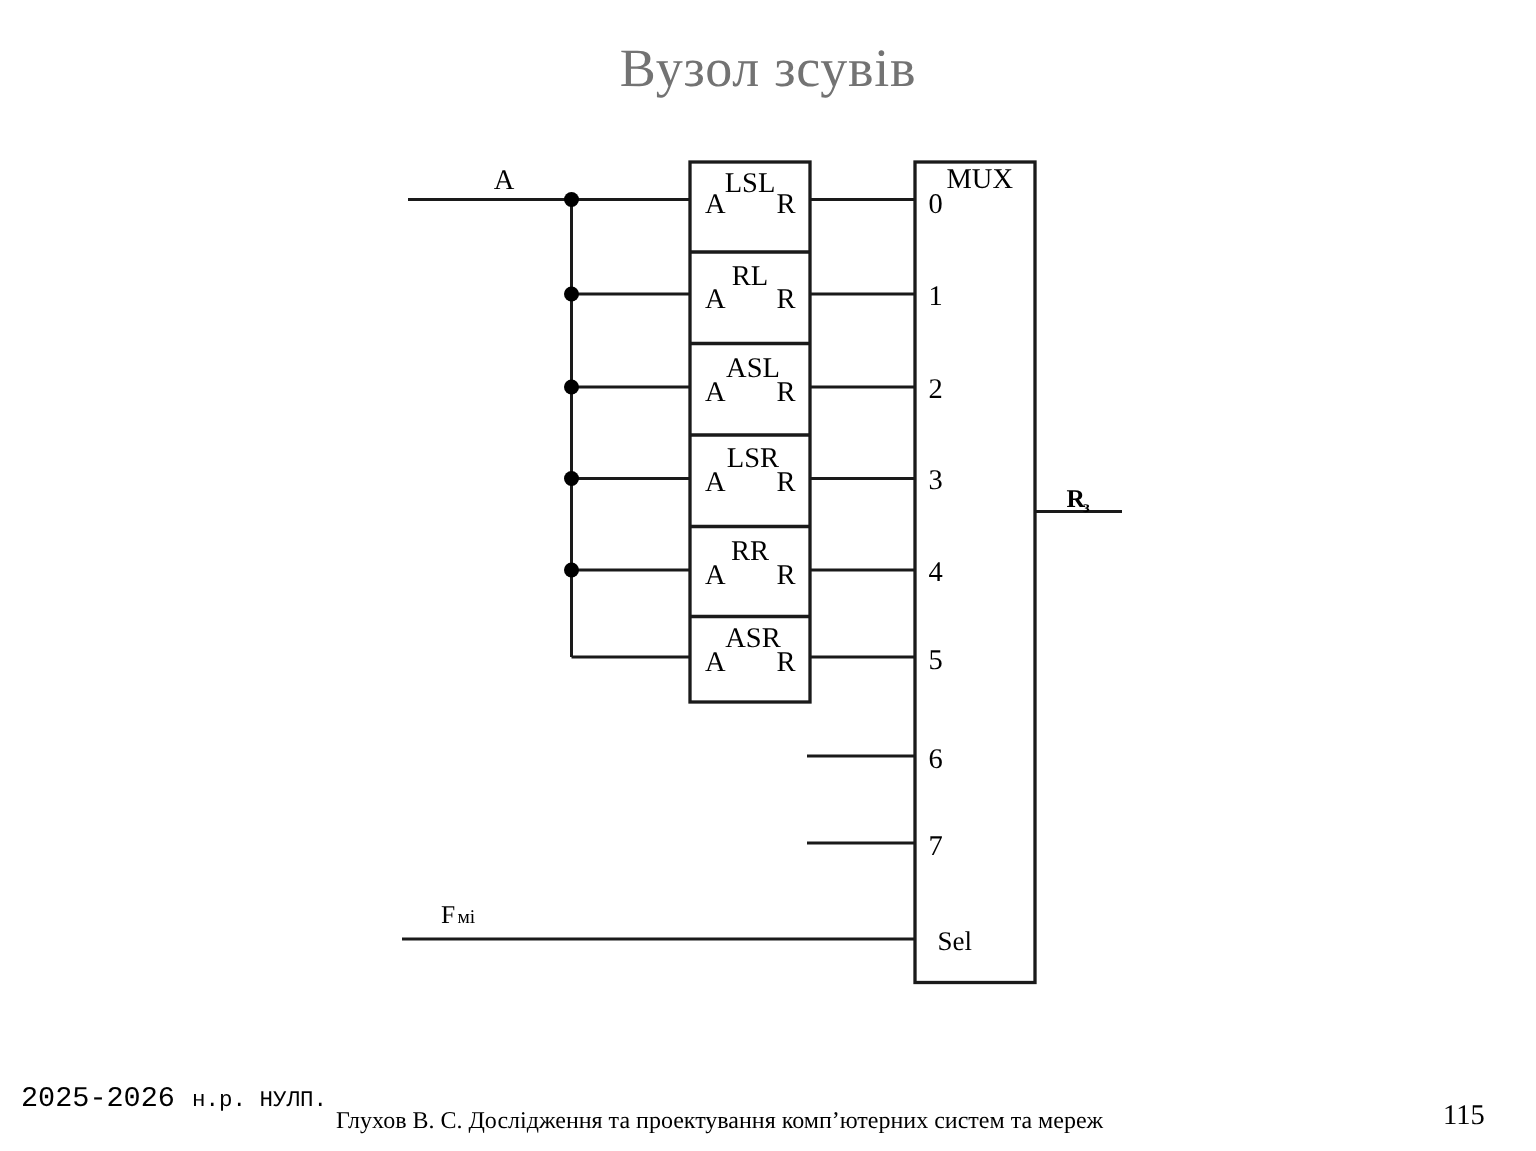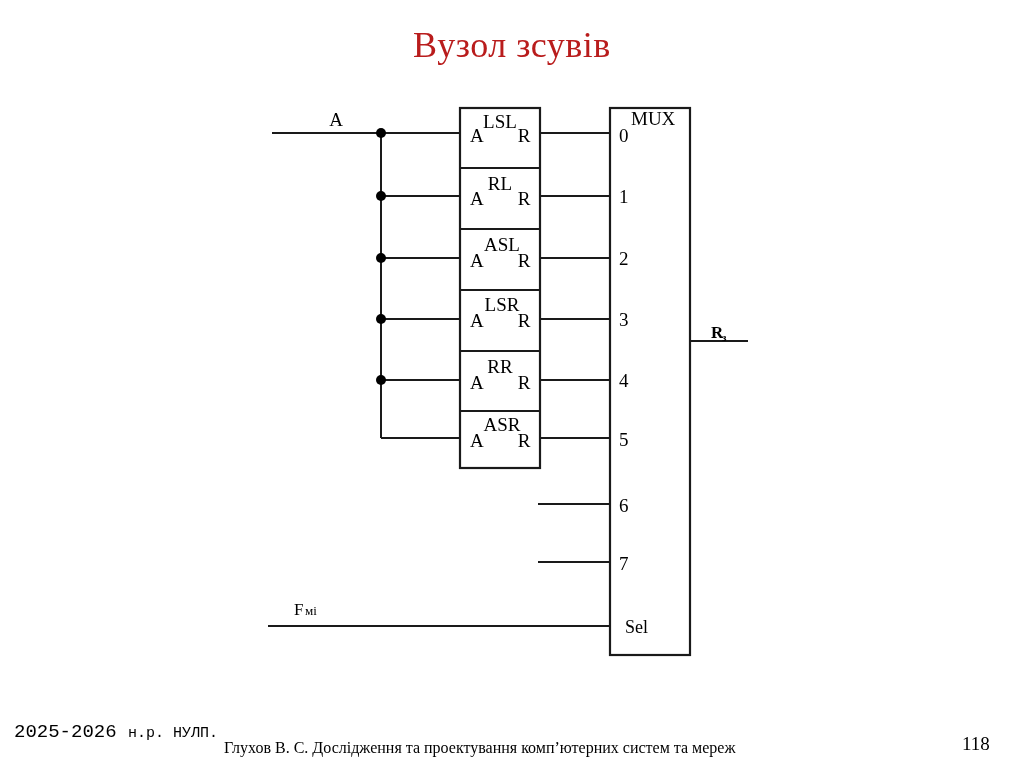--- a/index.html
+++ b/index.html
@@ -24,21 +24,21 @@
   .slide-title {
     position: absolute;
     left: 0;
     top: 26px;
     width: 1024px;
     text-align: center;
     font-size: 36px;
     font-weight: normal;
     letter-spacing: 0.5px;
     line-height: 1.1;
-    color: #b91c1c;
+    color: #737373;
   }
   
   #diagram {
     position: absolute;
     left: 0;
     top: 0;
     width: 1024px;
     height: 700px;
   }
   .wire {
@@ -210,15 +210,15 @@
       <text class="t-outsub" x="722" y="341">з</text>
     </g>
 
   </svg>
 
   <div class="footer-left">
     <span>2025-2026</span>
     <span class="small">н.р. НУЛП.</span>
   </div>
   <div class="footer-center">Глухов В. С. Дослідження та проектування комп’ютерних систем та мереж</div>
-  <div class="footer-page">118</div>
+  <div class="footer-page">115</div>
 
 </div>
 
 </body></html>

